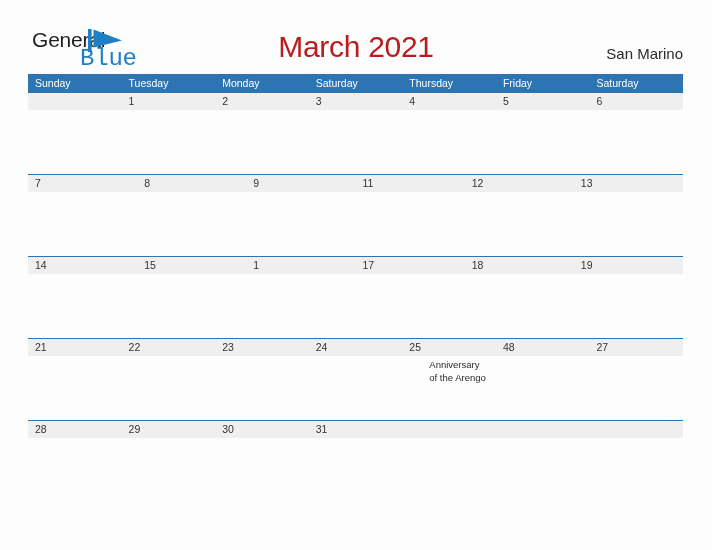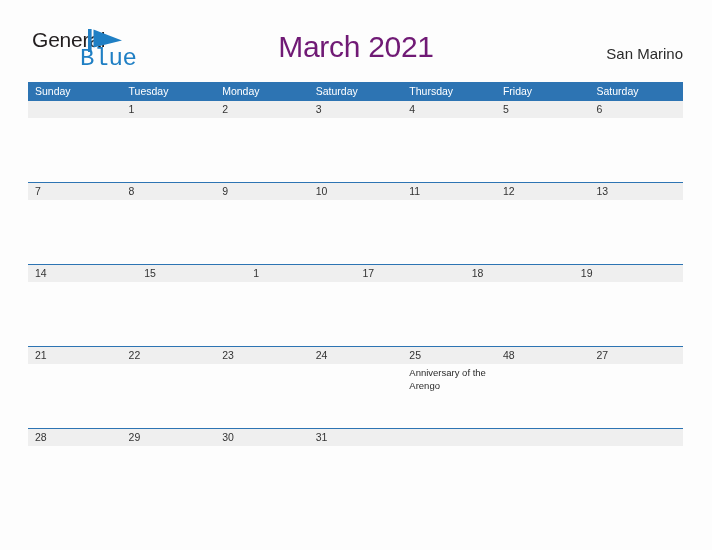--- a/index.html
+++ b/index.html
@@ -67,38 +67,38 @@
   }
 
   .title {
     position: absolute;
     left: 0;
     top: 30px;
     width: 712px;
     text-align: center;
     font-size: 30px;
     font-weight: 400;
-    color: #701a75;
+    color: #b91c1c;
     letter-spacing: -0.3px;
   }
 
   .locale {
     position: absolute;
     right: 29px;
     top: 45px;
     font-size: 15px;
     color: #2B2B2B;
     white-space: nowrap;
   }
 
   
   .calendar {
     position: absolute;
     left: 28px;
-    top: 82px;
+    top: 74px;
     width: 655px;
   }
 
   .weekday-row {
     display: flex;
     background: #2D74B3;
     height: 19px;
   }
   .weekday {
     flex: 1 1 0;
@@ -139,20 +139,21 @@
     background: #FDFDFD;
   }
   .body-cell {
     flex: 1 1 0;
     box-sizing: border-box;
     padding: 3px 8px 0 7px;
     font-size: 9.5px;
     line-height: 12.5px;
     color: #2B2B2B;
     overflow: hidden;
+    margin-left: 20px;
   }
   .event {
     display: block;
   }
 
   .week-h-tall .body-band { height: 64px; }
   .week-last .body-band { height: 12px; }
 </style>
 </head>
 <body>
@@ -208,21 +209,20 @@
             <div class="body-cell"></div>
             <div class="body-cell"></div>
           </div>
         </div>
         <div class="week week-h-tall">
           <div class="week-rule"></div>
           <div class="date-band">
             <div class="date-cell">7</div>
             <div class="date-cell">8</div>
             <div class="date-cell">9</div>
-            <div class="date-cell">10</div>
             <div class="date-cell">11</div>
             <div class="date-cell">12</div>
             <div class="date-cell">13</div>
           </div>
           <div class="body-band">
             <div class="body-cell"></div>
             <div class="body-cell"></div>
             <div class="body-cell"></div>
             <div class="body-cell"></div>
             <div class="body-cell"></div>

